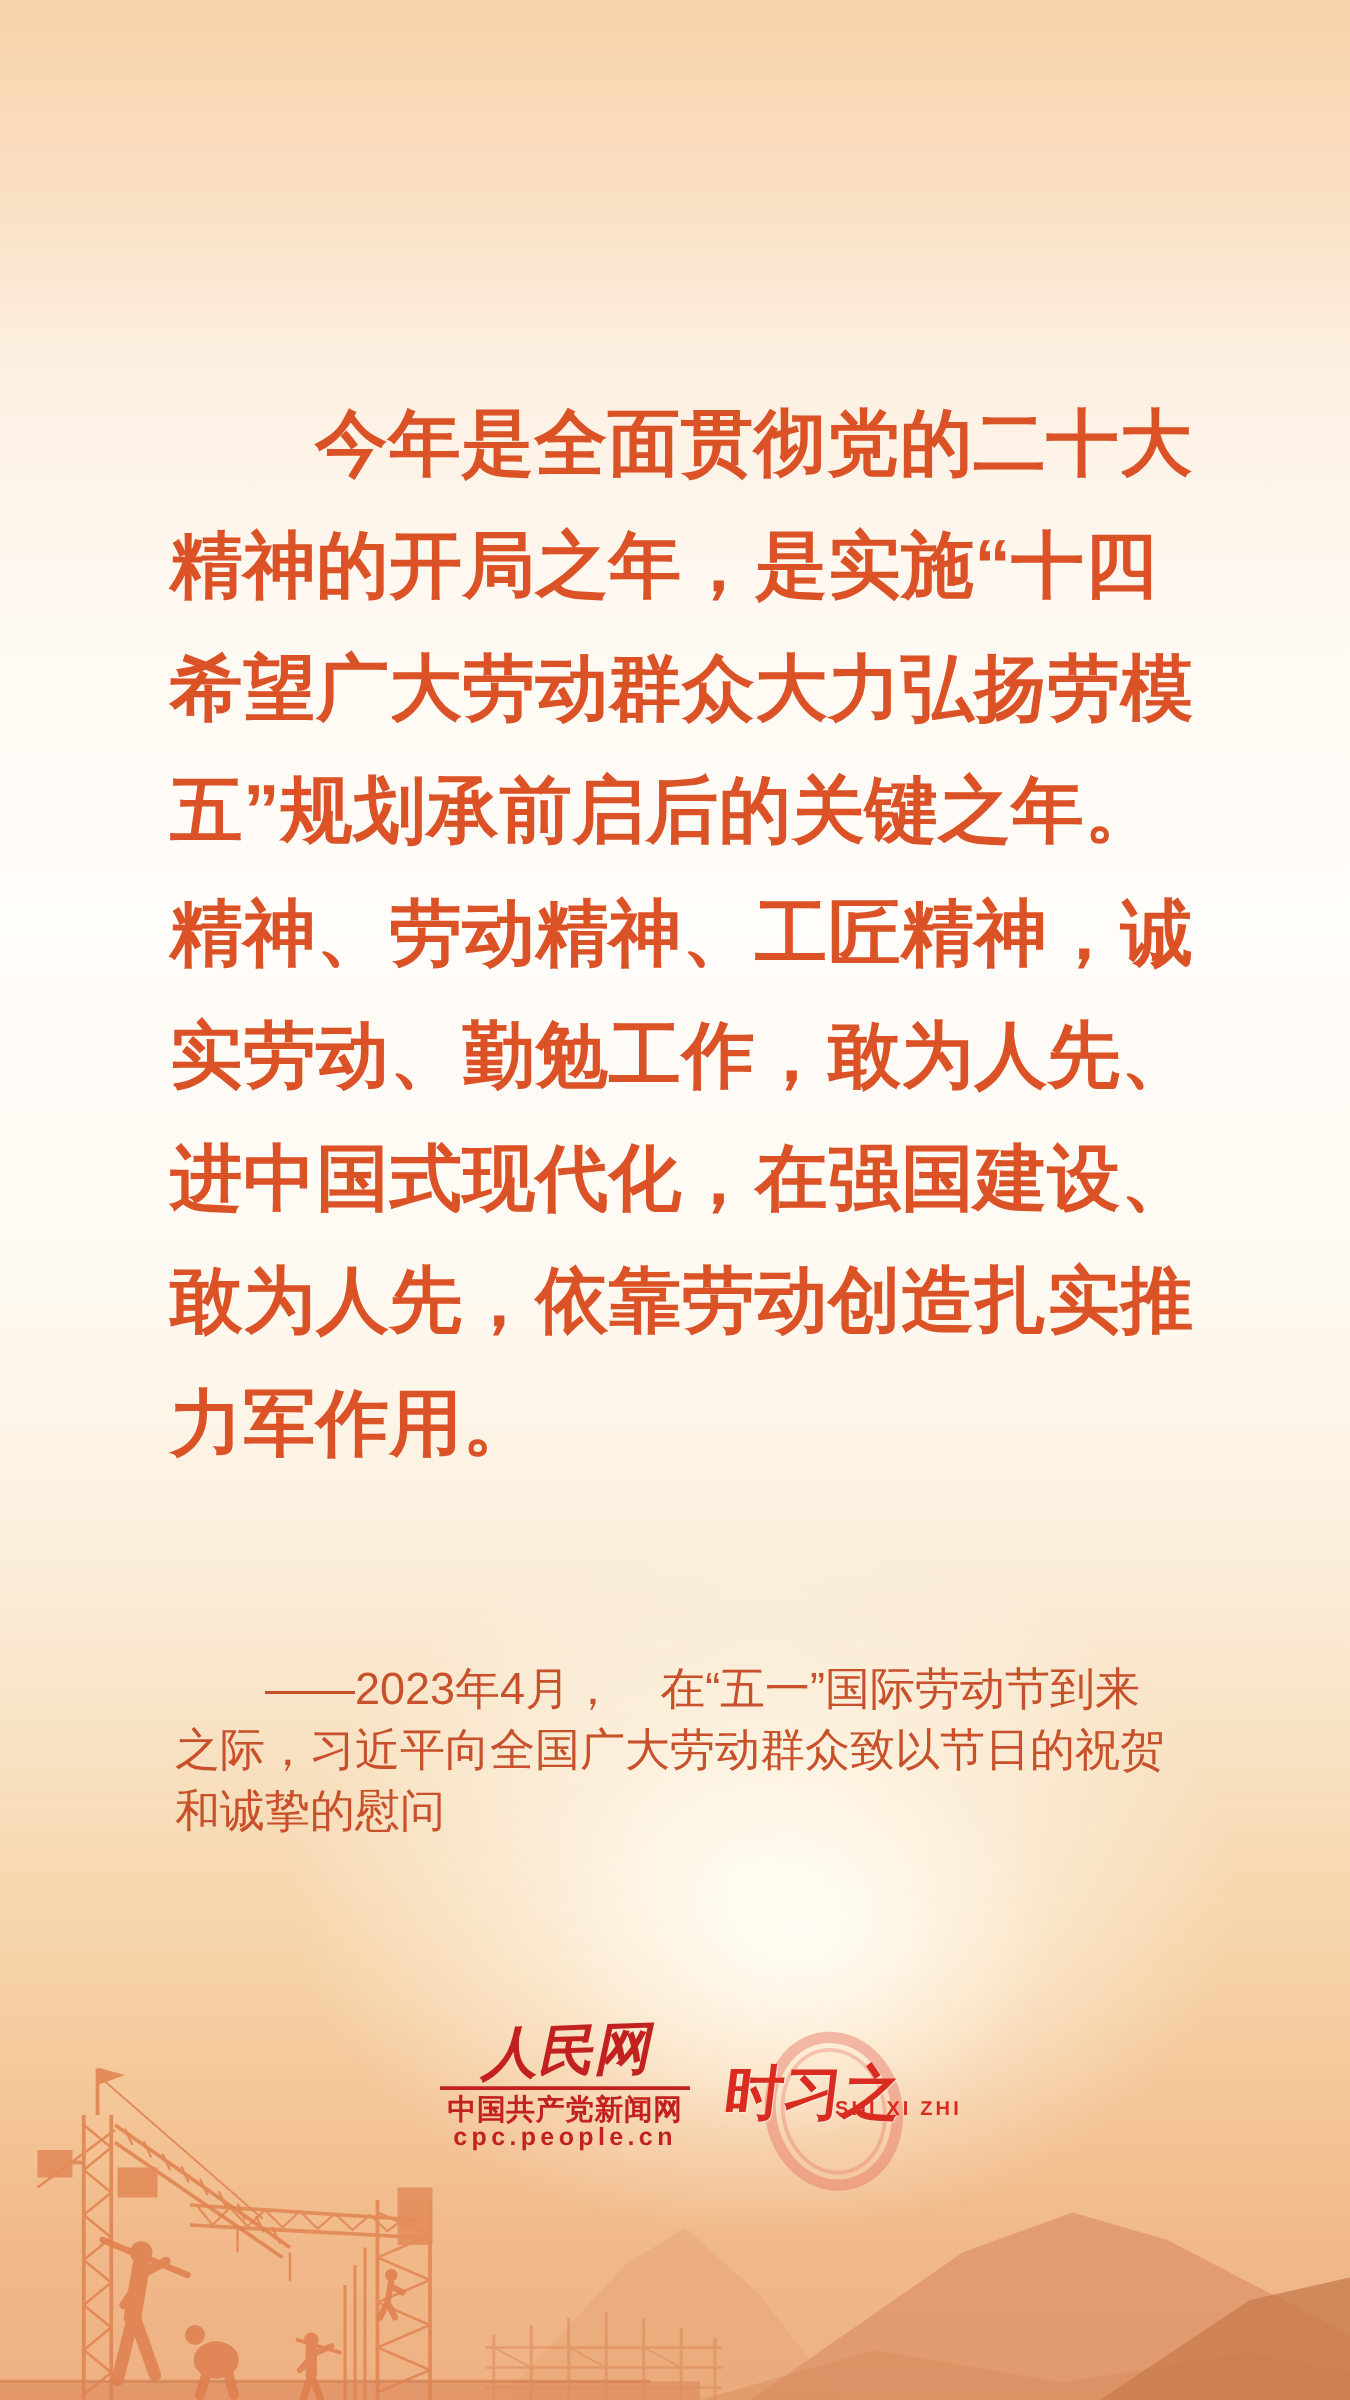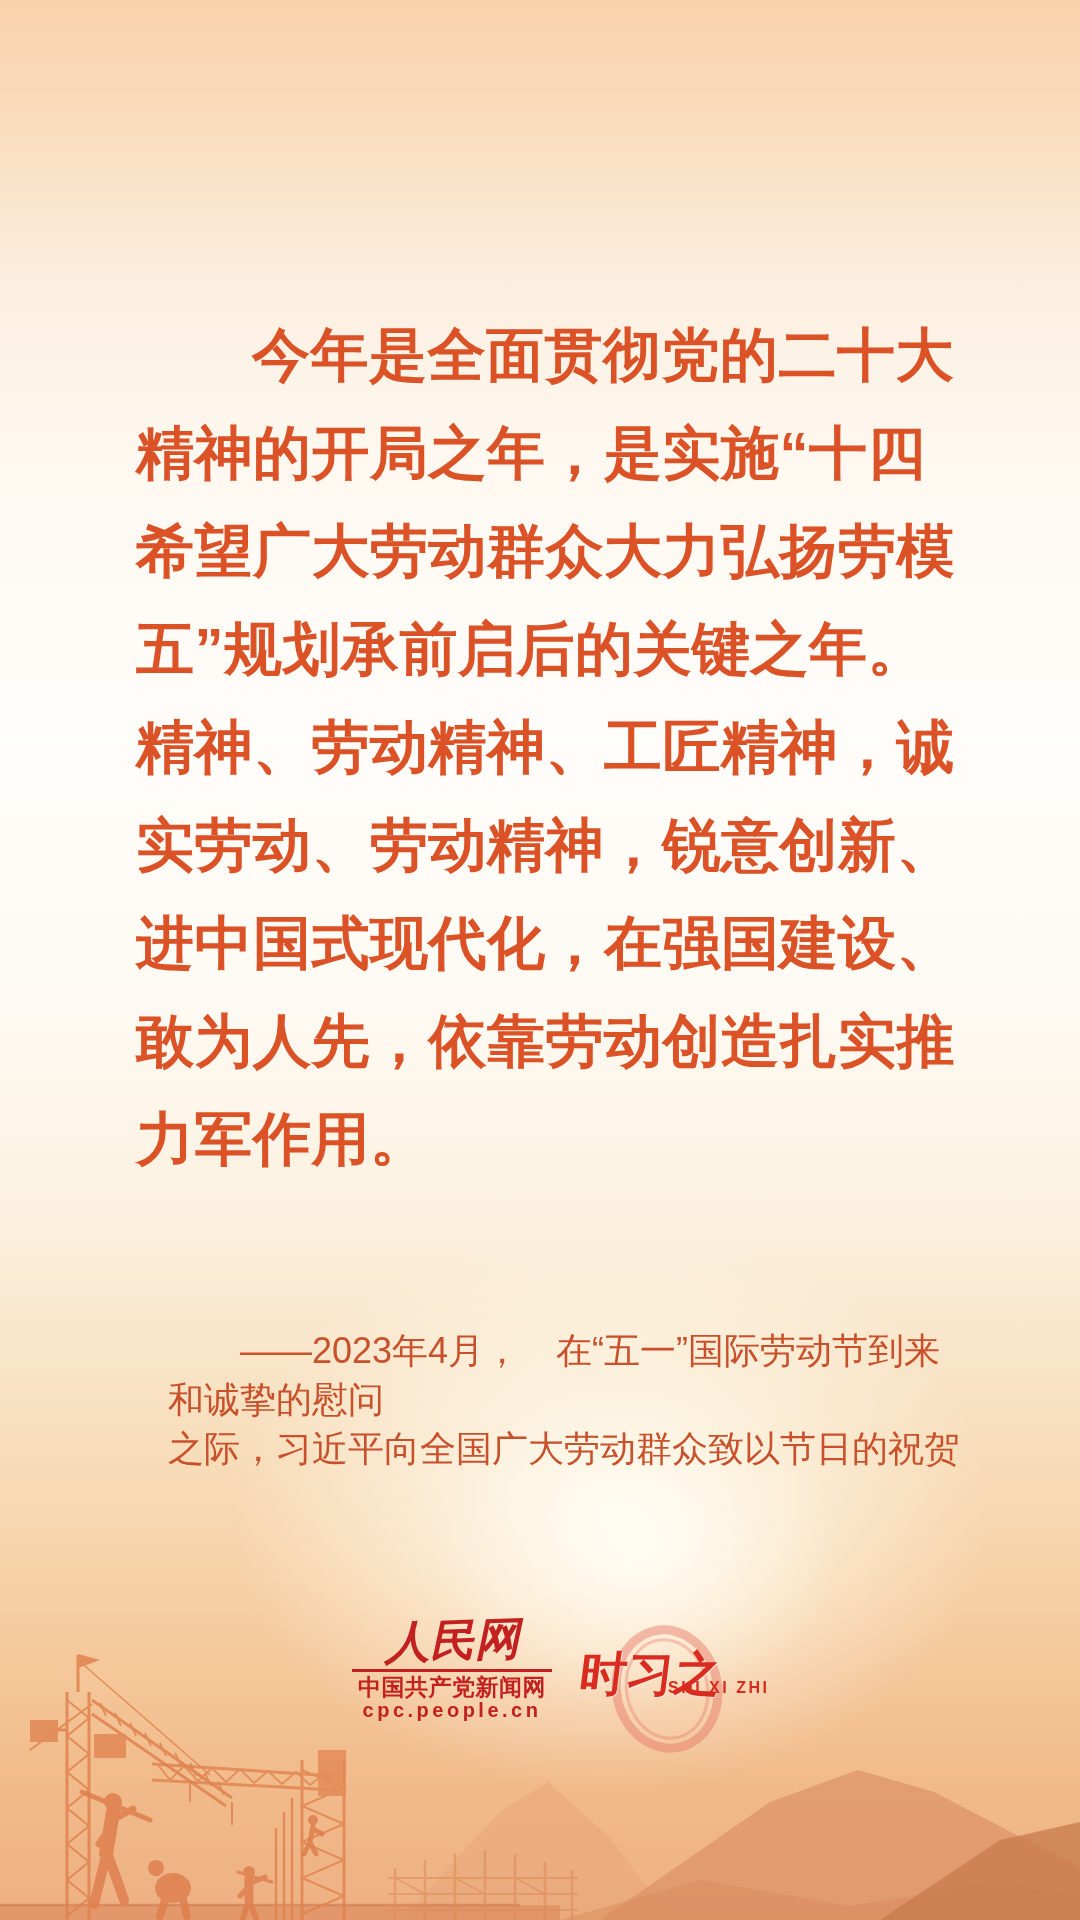--- a/index.html
+++ b/index.html
@@ -65,21 +65,21 @@
   
   .attribution {
     position: absolute;
     left: 140px; top: 1326px;
     width: 850px;
     color: #c8512b;
     font-size: 36px;
     font-weight: normal;
     line-height: 49px;
   }
-  .attr-line { white-space: nowrap; height: 49px; margin-left: 28px; }
+  .attr-line { white-space: nowrap; height: 49px; }
   .attr-line.indent { padding-left: 72px; }
 
   
   .people-logo {
     position: absolute;
     left: 352px; top: 1614px;
     width: 200px;
     text-align: center;
     color: #c2211f;
   }
@@ -224,30 +224,30 @@
       <path d="M313 505 L310 522 M310 522 L304 534 M310 522 L316 534 M313 509 L322 514" stroke-width="5"></path>
     </g>
   </svg>
 
   <div class="quote">
     <div class="quote-line indent">今年是全面贯彻党的二十大</div>
     <div class="quote-line">精神的开局之年，是实施“十四</div>
     <div class="quote-line">希望广大劳动群众大力弘扬劳模</div>
     <div class="quote-line">五”规划承前启后的关键之年。</div>
     <div class="quote-line">精神、劳动精神、工匠精神，诚</div>
-    <div class="quote-line">实劳动、劳动精神，锐意创新、</div>
+    <div class="quote-line">实劳动、勤勉工作，敢为人先、</div>
     <div class="quote-line">进中国式现代化，在强国建设、</div>
     <div class="quote-line">敢为人先，依靠劳动创造扎实推</div>
     <div class="quote-line">力军作用。</div>
   </div>
 
   <div class="attribution">
     <div class="attr-line indent">——2023年4月，　在“五一”国际劳动节到来</div>
+    <div class="attr-line">之际，习近平向全国广大劳动群众致以节日的祝贺</div>
     <div class="attr-line">和诚挚的慰问</div>
-    <div class="attr-line">之际，习近平向全国广大劳动群众致以节日的祝贺</div>
   </div>
 
   <div class="people-logo">
     <div class="script">人民网</div>
     <hr class="rule">
     <div class="site">中国共产党新闻网</div>
     <div class="url">cpc.people.cn</div>
   </div>
 
   <div class="shixizhi-logo">

